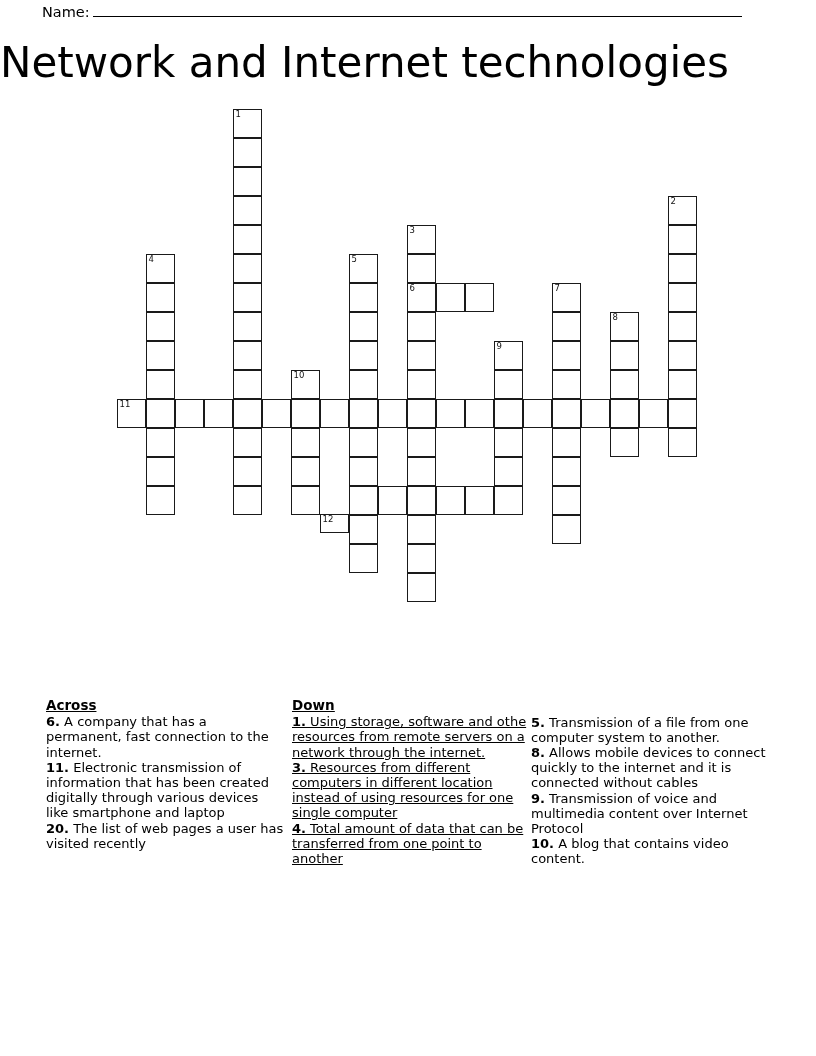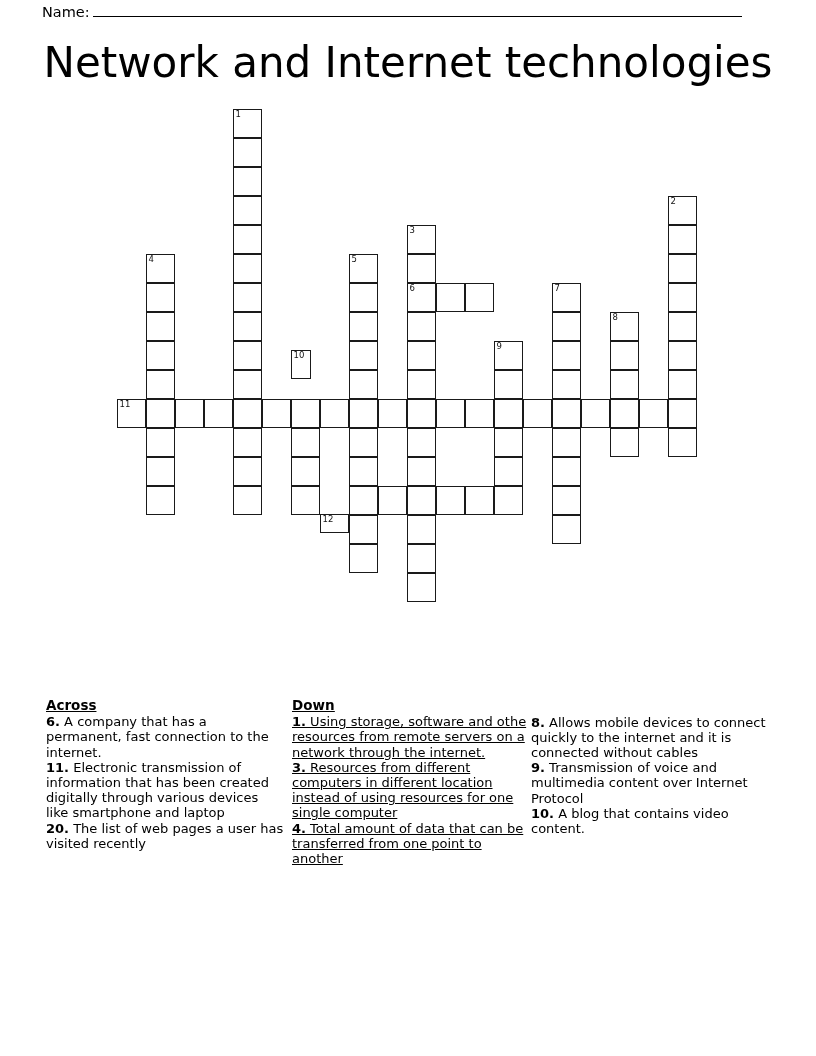--- a/index.html
+++ b/index.html
@@ -37,21 +37,21 @@
     border-bottom: 1px solid #000;
     height: 14px;
   }
 
   
   .puzzle-title {
     position: absolute;
     left: 0;
     top: 38px;
     width: 816px;
-    text-align: center;
+    text-align: left;
     font-family: "DejaVu Sans", sans-serif;
     font-size: 42px;
     font-weight: 400;
     line-height: 50px;
     letter-spacing: 0px;
   }
 
   
   #grid {
     position: absolute;
@@ -178,21 +178,21 @@
     <div class="cell" style="left: 349px; top: 341px; width: 29px; height: 29px;"></div>
     <div class="cell" style="left: 407px; top: 341px; width: 29px; height: 29px;"></div>
     <div class="cell" style="left: 494px; top: 341px; width: 29px; height: 29px;">
       <span class="cell-num">9</span>
     </div>
     <div class="cell" style="left: 552px; top: 341px; width: 29px; height: 29px;"></div>
     <div class="cell" style="left: 610px; top: 341px; width: 29px; height: 29px;"></div>
     <div class="cell" style="left: 668px; top: 341px; width: 29px; height: 29px;"></div>
     <div class="cell" style="left: 146px; top: 370px; width: 29px; height: 29px;"></div>
     <div class="cell" style="left: 233px; top: 370px; width: 29px; height: 29px;"></div>
-    <div class="cell" style="left: 291px; top: 350px; width: 20px; height: 29px;">
+    <div class="cell" style="left: 291px; top: 370px; width: 29px; height: 29px;">
       <span class="cell-num">10</span>
     </div>
     <div class="cell" style="left: 349px; top: 370px; width: 29px; height: 29px;"></div>
     <div class="cell" style="left: 407px; top: 370px; width: 29px; height: 29px;"></div>
     <div class="cell" style="left: 494px; top: 370px; width: 29px; height: 29px;"></div>
     <div class="cell" style="left: 552px; top: 370px; width: 29px; height: 29px;"></div>
     <div class="cell" style="left: 610px; top: 370px; width: 29px; height: 29px;"></div>
     <div class="cell" style="left: 668px; top: 370px; width: 29px; height: 29px;"></div>
     <div class="cell" style="left: 117px; top: 399px; width: 29px; height: 29px;">
       <span class="cell-num">11</span>
@@ -269,19 +269,20 @@
     <div id="down-list-a">
         <span class="clue"><span class="clue-num">1.</span><span class="clue-text"> Using storage, software and othe resources from remote servers on a network through the internet.</span></span>
         <span class="clue"><span class="clue-num">3.</span><span class="clue-text"> Resources from different computers in different location instead of using resources for one single computer</span></span>
         <span class="clue"><span class="clue-num">4.</span><span class="clue-text"> Total amount of data that can be transferred from one point to another</span></span>
       </div>
   </div>
 
   <div class="clue-col clue-col-3">
     <span class="spacer-head"></span>
     <div id="down-list-b">
+        <span class="clue"><span class="clue-num">5.</span><span class="clue-text"> Transmission of a file from one computer system to another.</span></span>
         <span class="clue"><span class="clue-num">8.</span><span class="clue-text"> Allows mobile devices to connect quickly to the internet and it is connected without cables</span></span>
         <span class="clue"><span class="clue-num">9.</span><span class="clue-text"> Transmission of voice and multimedia content over Internet Protocol</span></span>
         <span class="clue"><span class="clue-num">10.</span><span class="clue-text"> A blog that contains video content.</span></span>
       </div>
   </div>
 
 </div>
 
 </body></html>

